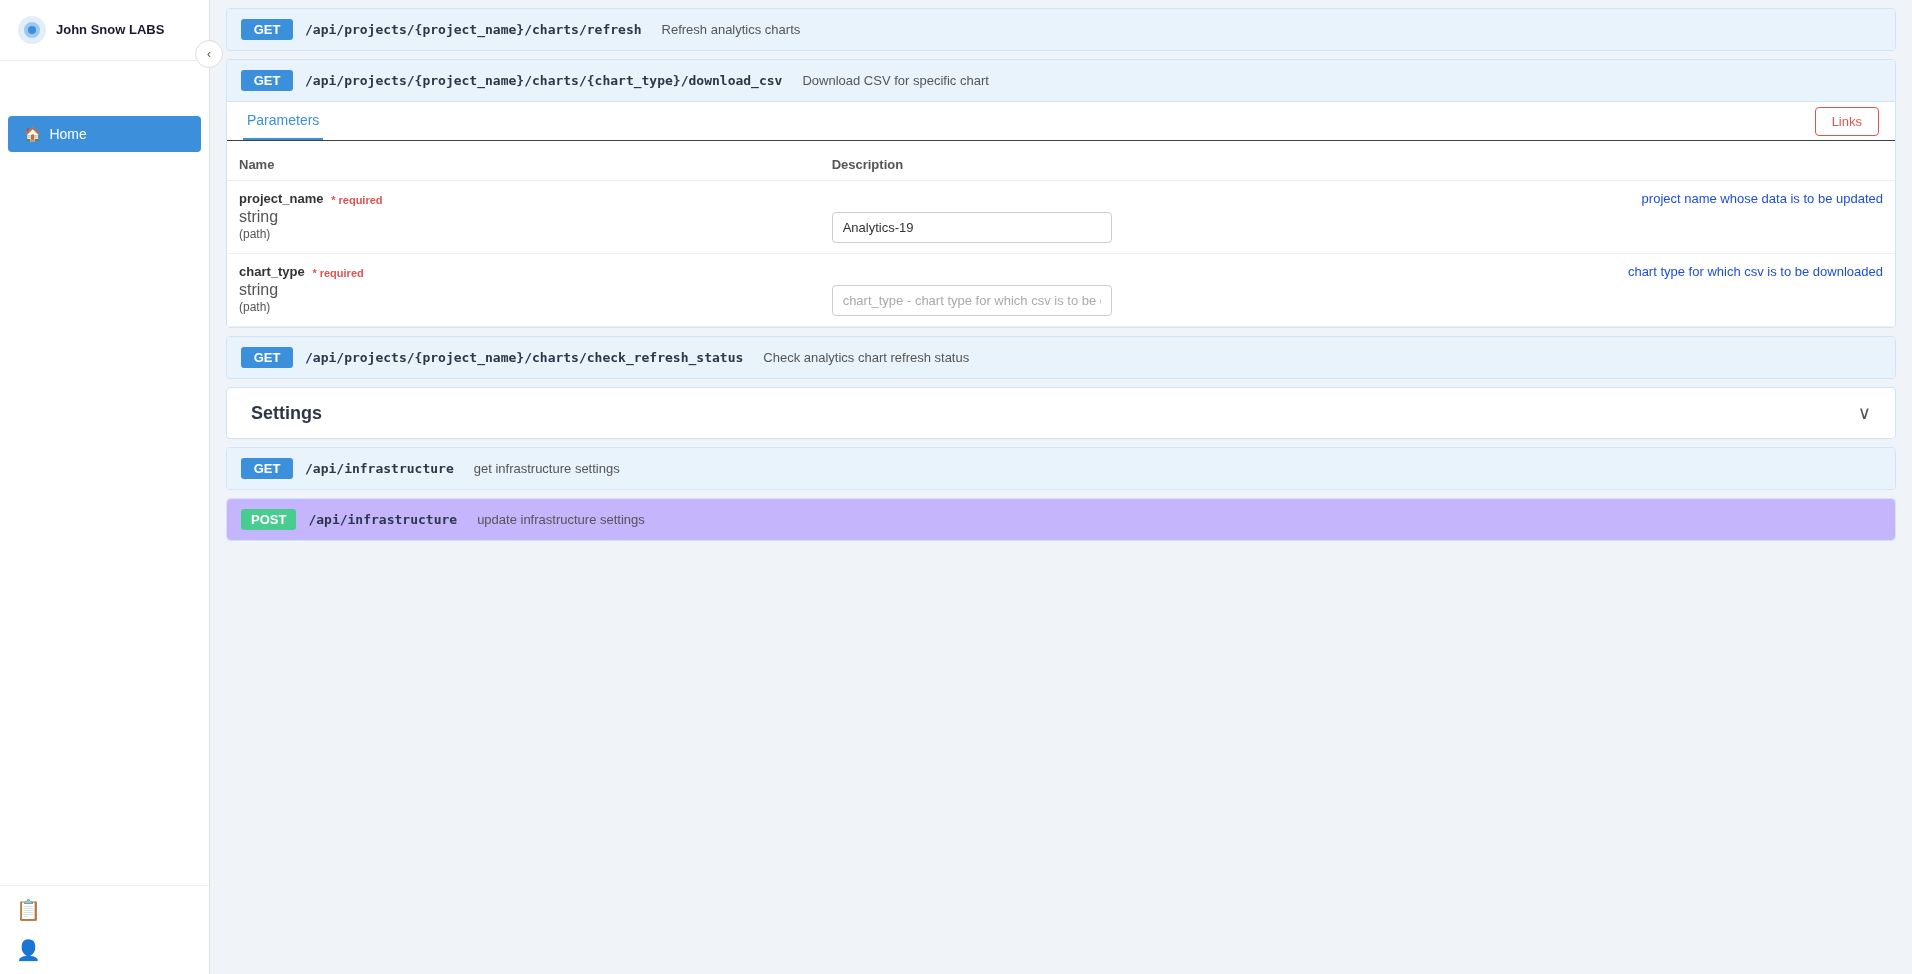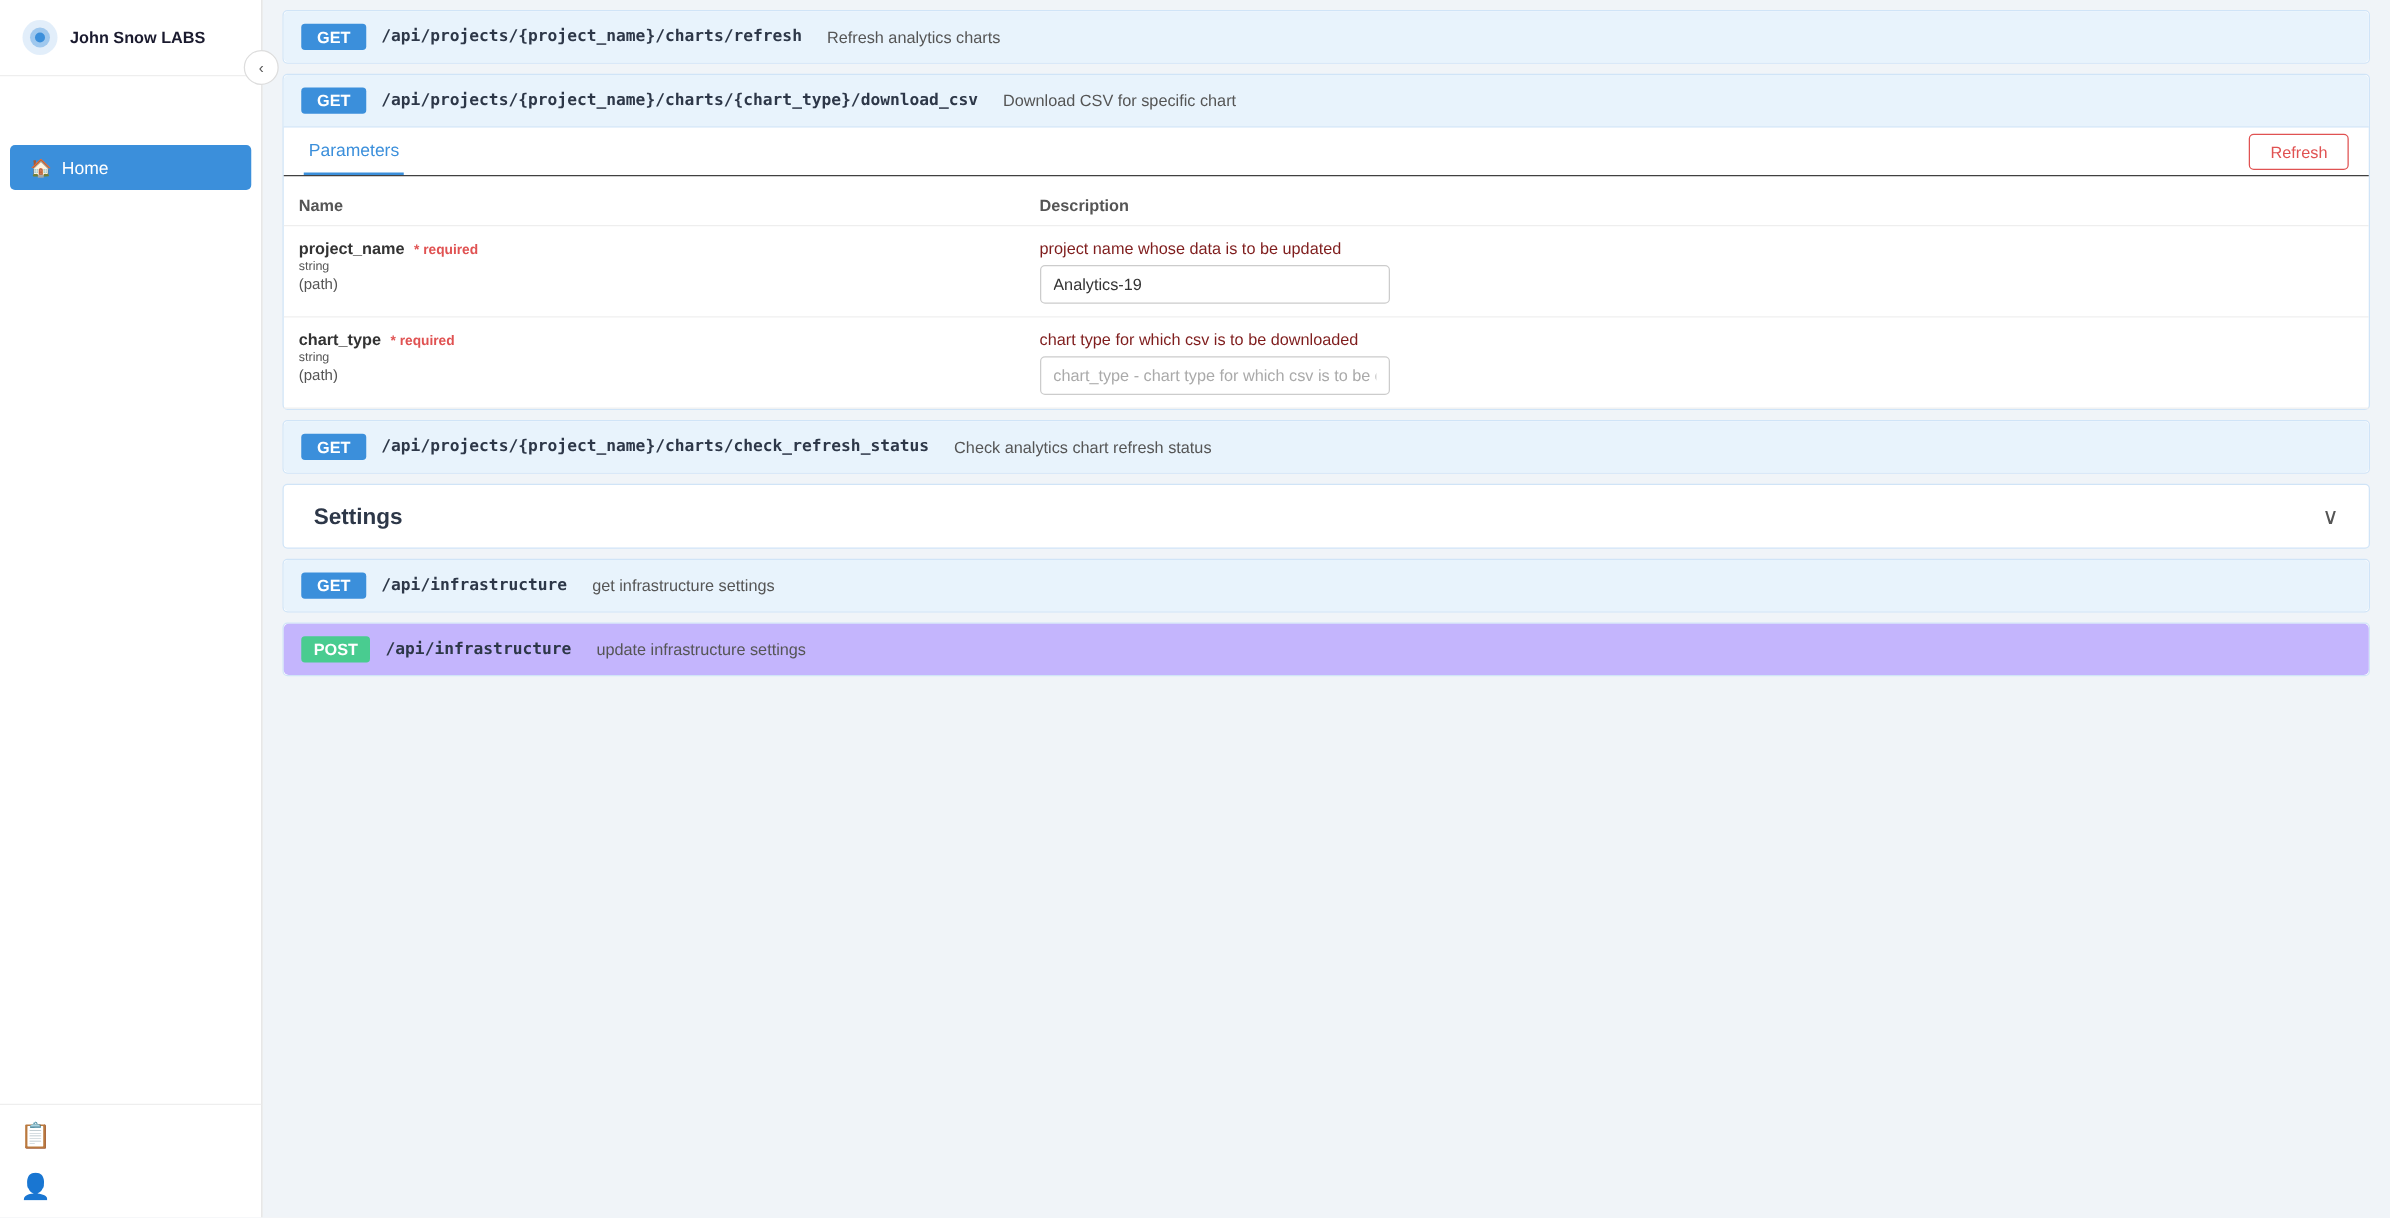--- a/index.html
+++ b/index.html
@@ -197,32 +197,33 @@
     }
     .param-required {
       color: #e05252;
       font-size: 11px;
       font-weight: bold;
       margin-left: 4px;
       vertical-align: middle;
     }
     .param-type {
       color: #555;
-      font-size: 10px;
+      font-size: 16px;
       display: block;
       margin-top: 2px;
     }
     .param-location {
       color: #555;
       font-size: 12px;
     }
     .param-desc {
-      color: #7f1d1d;
+      color: #1d4ed8;
       font-size: 13px;
       margin-bottom: 6px;
+      text-align: right;
     }
     .param-input {
       width: 280px;
       padding: 7px 10px;
       border: 1px solid #ccc;
       border-radius: 4px;
       font-size: 13px;
       color: #333;
       background: #fff;
     }
@@ -350,21 +351,21 @@
       <span class="method-badge get">GET</span>
       <span class="api-path">/api/projects/{project_name}/charts/{chart_type}/download_csv</span>
       <span class="api-description">Download CSV for specific chart</span>
     </div>
     <div class="api-card-body">
       
       <div class="tab-bar">
         <div class="tab active">
           <span>Parameters</span>
         </div>
-        <button class="cancel-btn">Refresh</button>
+        <button class="cancel-btn">Links</button>
       </div>
 
       
       <table class="params-table">
         <thead>
           <tr>
             <th>Name</th>
             <th>Description</th>
           </tr>
         </thead>

